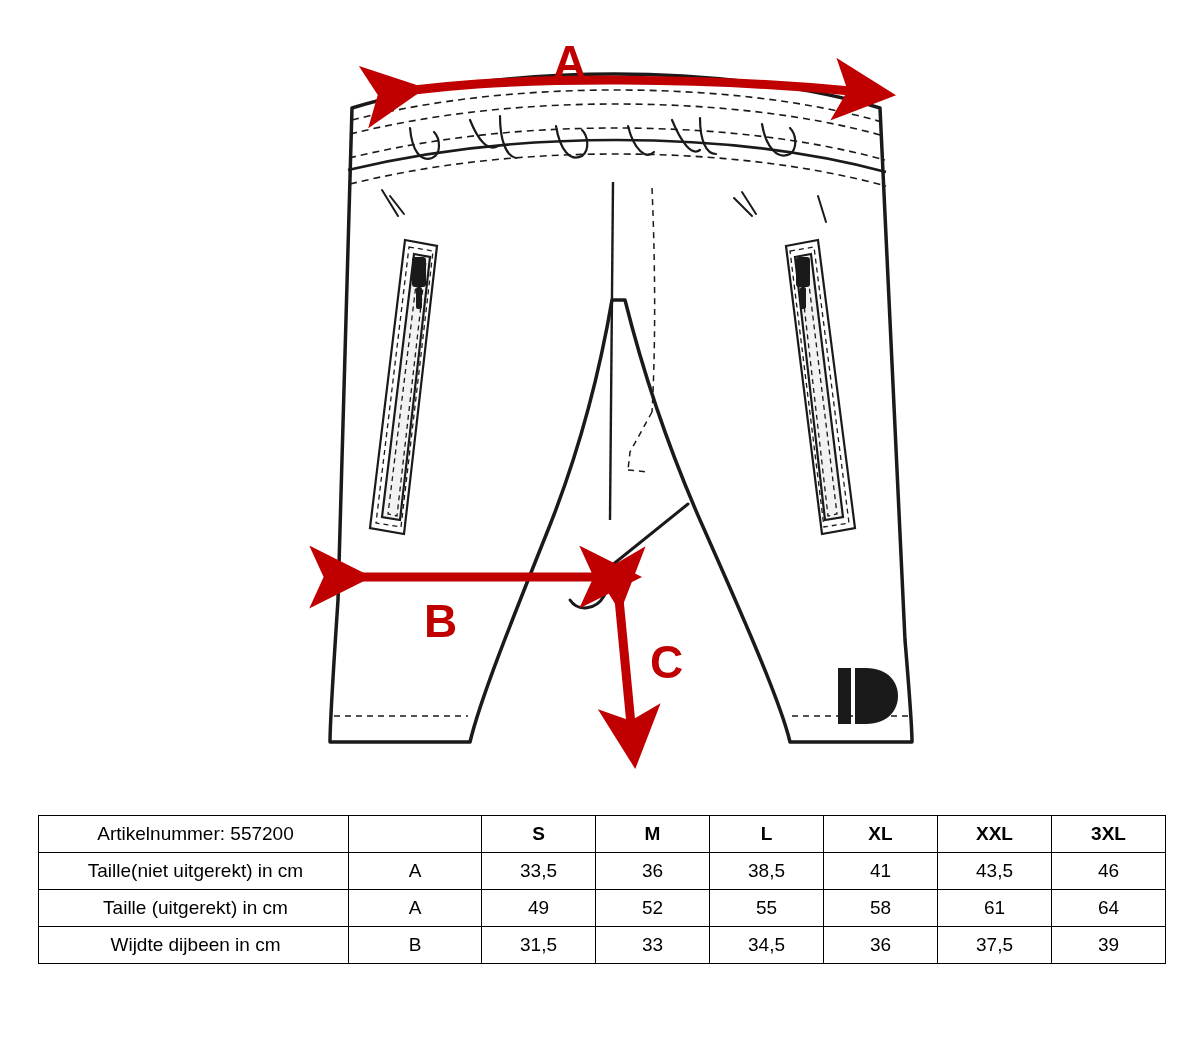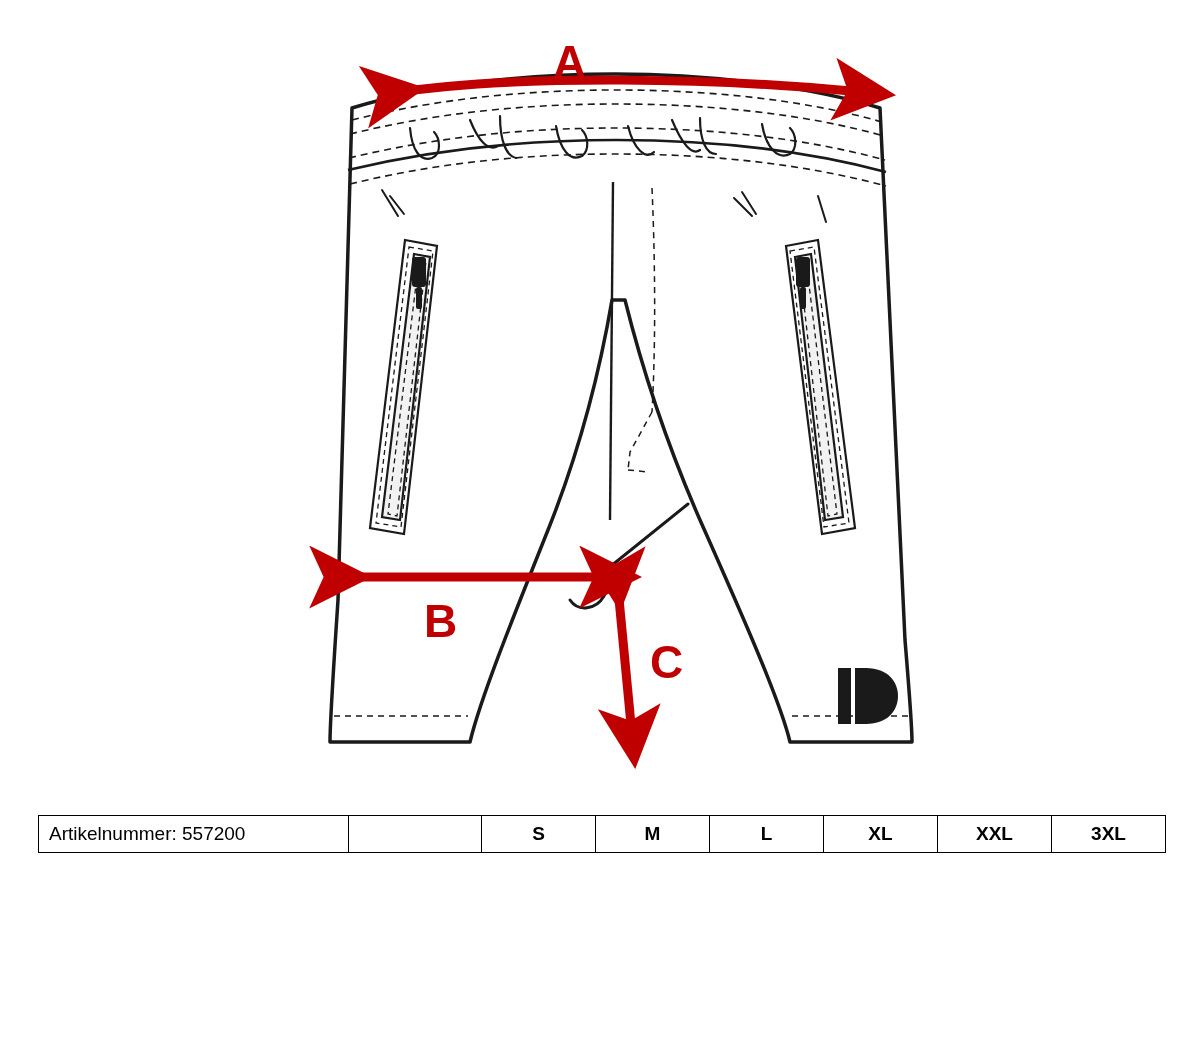--- a/index.html
+++ b/index.html
@@ -56,21 +56,21 @@
     border: 1px solid #000;
     height: 36px;
     padding: 0 6px;
     text-align: center;
     font-weight: normal;
     vertical-align: middle;
     white-space: nowrap;
     overflow: hidden;
   }
   table.size-table td.label-cell {
-    text-align: left;
+    text-align: center;
     padding-left: 10px;
   }
   table.size-table th.size-head {
     font-weight: bold;
   }
   col.c-label { width: 310px; }
   col.c-dim   { width: 133px; }
   col.c-size  { width: 114px; }
 </style>
 </head>
@@ -219,17 +219,47 @@
           <td></td>
           <th class="size-head">S</th>
           <th class="size-head">M</th>
           <th class="size-head">L</th>
           <th class="size-head">XL</th>
           <th class="size-head">XXL</th>
           <th class="size-head">3XL</th>
         </tr>
       </thead>
       <tbody>
+        <tr>
+          <td class="label-cell">Taille(niet uitgerekt) in cm</td>
+          <td>A</td>
+          <td>33,5</td>
+          <td>36</td>
+          <td>38,5</td>
+          <td>41</td>
+          <td>43,5</td>
+          <td>46</td>
+        </tr>
+        <tr>
+          <td class="label-cell">Taille (uitgerekt) in cm</td>
+          <td>A</td>
+          <td>49</td>
+          <td>52</td>
+          <td>55</td>
+          <td>58</td>
+          <td>61</td>
+          <td>64</td>
+        </tr>
+        <tr>
+          <td class="label-cell">Wijdte dijbeen in cm</td>
+          <td>B</td>
+          <td>31,5</td>
+          <td>33</td>
+          <td>34,5</td>
+          <td>36</td>
+          <td>37,5</td>
+          <td>39</td>
+        </tr>
       </tbody>
     </table>
   </div>
 
 </div>
 
 </body></html>

